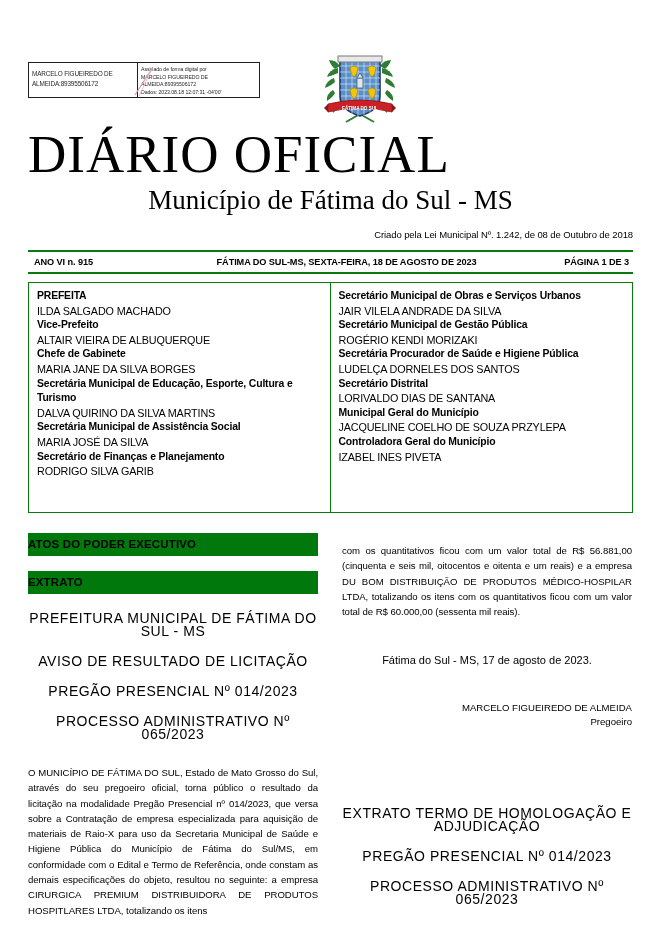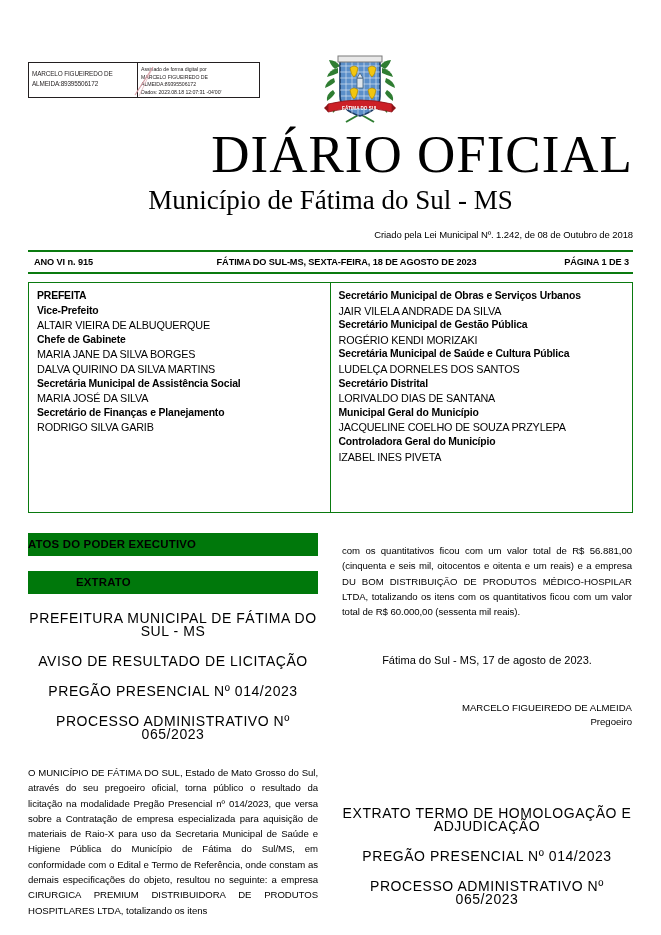--- a/index.html
+++ b/index.html
@@ -79,21 +79,21 @@
     top: 50px;
     width: 72px;
     height: 76px;
   }
 
   
   .doc-title {
     font-family: "Liberation Serif", serif;
     font-size: 53px;
     line-height: 56px;
-    text-align: right;
+    text-align: left;
     letter-spacing: 1px;
     margin-top: 6px;
   }
   .doc-subtitle {
     font-family: "Liberation Serif", serif;
     font-size: 27px;
     line-height: 33px;
     text-align: center;
     margin-top: 2px;
   }
@@ -156,21 +156,21 @@
     width: 290px;
   }
   .greenbar {
     background: #00780b;
     color: #000000;
     font-size: 11.4px;
     font-weight: bold;
     padding: 5px 0 6px 0;
     letter-spacing: 0.2px;
   }
-  .greenbar + .greenbar { margin-top: 15px; padding-left: 48px; }
+  .greenbar + .greenbar { margin-top: 15px; }
 
   .ctr-head {
     text-align: center;
     font-size: 14px;
     font-weight: normal;
     line-height: 13px;
     letter-spacing: 0.55px;
     margin-top: 18px;
   }
   .ctr-head.tight { margin-top: 17px; }
@@ -275,36 +275,38 @@
 
   <div class="infobar">
     <div class="ib-left">ANO VI n. 915</div>
     <div class="ib-mid">FÁTIMA DO SUL-MS, SEXTA-FEIRA, 18 DE AGOSTO DE 2023</div>
     <div class="ib-right">PÁGINA 1 DE 3</div>
   </div>
 
   <div class="officials">
     <div class="off-col left">
       <div class="off-role">PREFEITA</div>
+      <div class="off-name">ILDA SALGADO MACHADO</div>
       <div class="off-role">Vice-Prefeito</div>
       <div class="off-name">ALTAIR VIEIRA DE ALBUQUERQUE</div>
       <div class="off-role">Chefe de Gabinete</div>
       <div class="off-name">MARIA JANE DA SILVA BORGES</div>
+      <div class="off-role">Secretária Municipal de Educação, Esporte, Cultura e Turismo</div>
       <div class="off-name">DALVA QUIRINO DA SILVA MARTINS</div>
       <div class="off-role">Secretária Municipal de Assistência Social</div>
       <div class="off-name">MARIA JOSÉ DA SILVA</div>
       <div class="off-role">Secretário de Finanças e Planejamento</div>
       <div class="off-name">RODRIGO SILVA GARIB</div>
     </div>
     <div class="off-col right">
       <div class="off-role">Secretário Municipal de Obras e Serviços Urbanos</div>
       <div class="off-name">JAIR VILELA ANDRADE DA SILVA</div>
       <div class="off-role">Secretário Municipal de Gestão Pública</div>
       <div class="off-name">ROGÉRIO KENDI MORIZAKI</div>
-      <div class="off-role">Secretária Municipal de Saúde e Cultura Pública</div>
+      <div class="off-role">Secretária Procurador de Saúde e Higiene Pública</div>
       <div class="off-name">LUDELÇA DORNELES DOS SANTOS</div>
       <div class="off-role">Secretário Distrital</div>
       <div class="off-name">LORIVALDO DIAS DE SANTANA</div>
       <div class="off-role">Municipal Geral do Município</div>
       <div class="off-name">JACQUELINE COELHO DE SOUZA PRZYLEPA</div>
       <div class="off-role">Controladora Geral do Município</div>
       <div class="off-name">IZABEL INES PIVETA</div>
     </div>
   </div>
 

